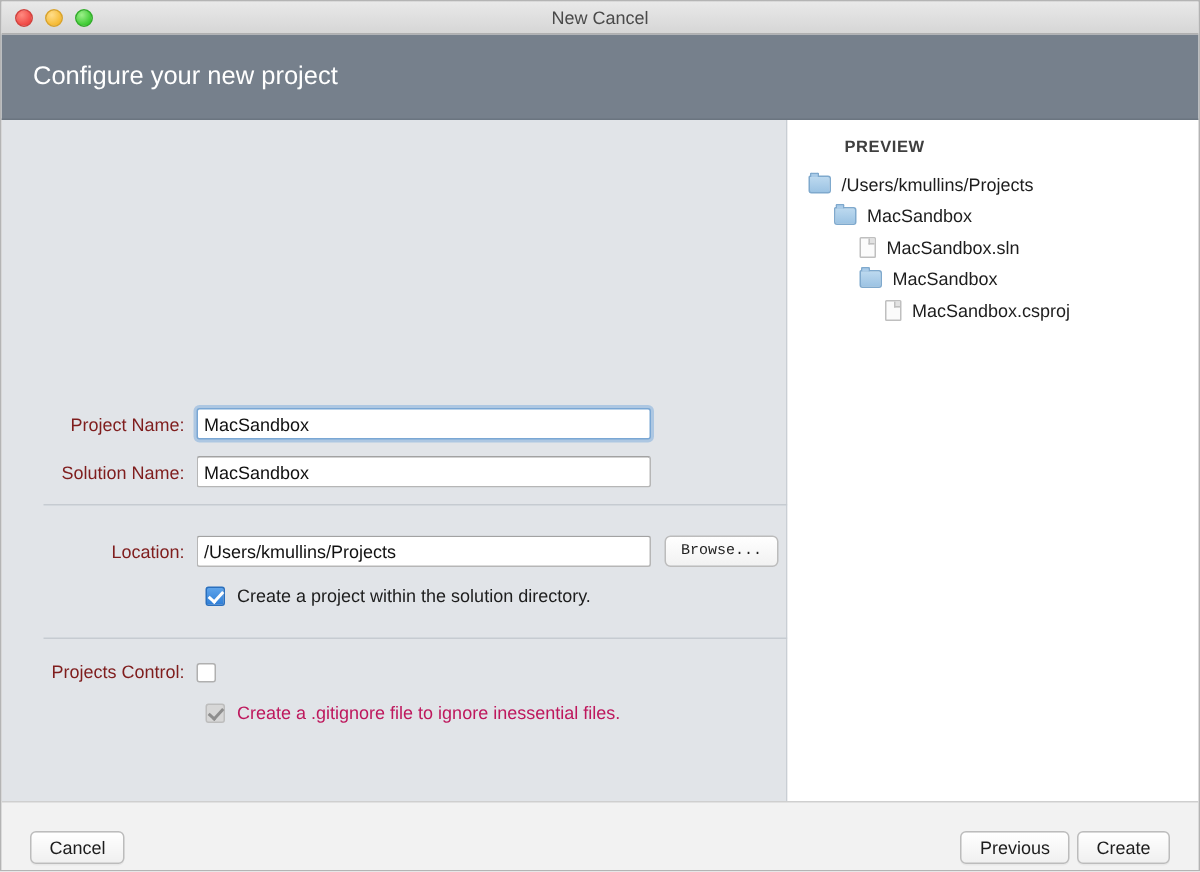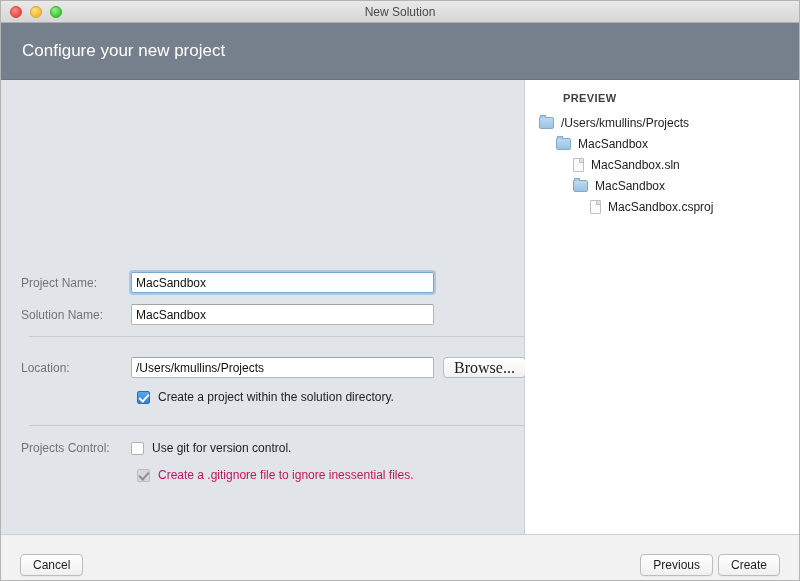--- a/index.html
+++ b/index.html
@@ -93,22 +93,22 @@
   }
 
   
   .form-row {
     position: absolute;
     display: flex;
     align-items: center;
   }
   .field-label {
     font-size: 12px;
-    color: #737373;
-    text-align: left;
+    color: #7f1d1d;
+    text-align: right;
     width: 110px;
     padding-right: 8px;
     box-sizing: border-box;
   }
   .text-input {
     font-family: "Liberation Sans", sans-serif;
     font-size: 12px;
     color: #111111;
     background: #ffffff;
     border: 1px solid #b6b6b6;
@@ -175,22 +175,22 @@
   .check-label {
     font-size: 12px;
     color: #1d1d1d;
     margin-left: 8px;
   }
   .check-label.disabled {
     color: #be185d;
   }
 
   .browse-button {
-    font-family: Liberation Serif, serif;
-    font-size: 16px;
+    font-family: Liberation Mono, monospace;
+    font-size: 10px;
     color: #1d1d1d;
     background: linear-gradient(to bottom, #ffffff 0%, #f1f1f1 100%);
     border: 1px solid #bcbcbc;
     border-radius: 4px;
     height: 21px;
     padding: 0 10px;
     box-sizing: border-box;
     cursor: default;
   }
 
@@ -299,21 +299,21 @@
 <body>
 
 <div class="window">
 
   <div class="titlebar">
     <div class="traffic">
       <div class="light close"></div>
       <div class="light min"></div>
       <div class="light max"></div>
     </div>
-    <div class="window-title">New Solution</div>
+    <div class="window-title">New Cancel</div>
   </div>
 
   <div class="header">
     <div class="header-title">Configure your new project</div>
   </div>
 
   <div class="body-split">
 
     <div class="left-pane">
 
@@ -340,21 +340,20 @@
           <span class="tick"></span>
         </span>
         <span class="check-label">Create a project within the solution directory.</span>
       </div>
 
       <div class="separator" style="top:345px;"></div>
 
       <div class="form-row" style="left:20px; top:361px;">
         <div class="field-label">Projects Control:</div>
         <span class="checkbox off"></span>
-        <span class="check-label">Use git for version control.</span>
       </div>
 
       <div class="check-row" style="left:136px; top:388px;">
         <span class="checkbox on disabled">
           <span class="tick"></span>
         </span>
         <span class="check-label disabled">Create a .gitignore file to ignore inessential files.</span>
       </div>
 
     </div>

